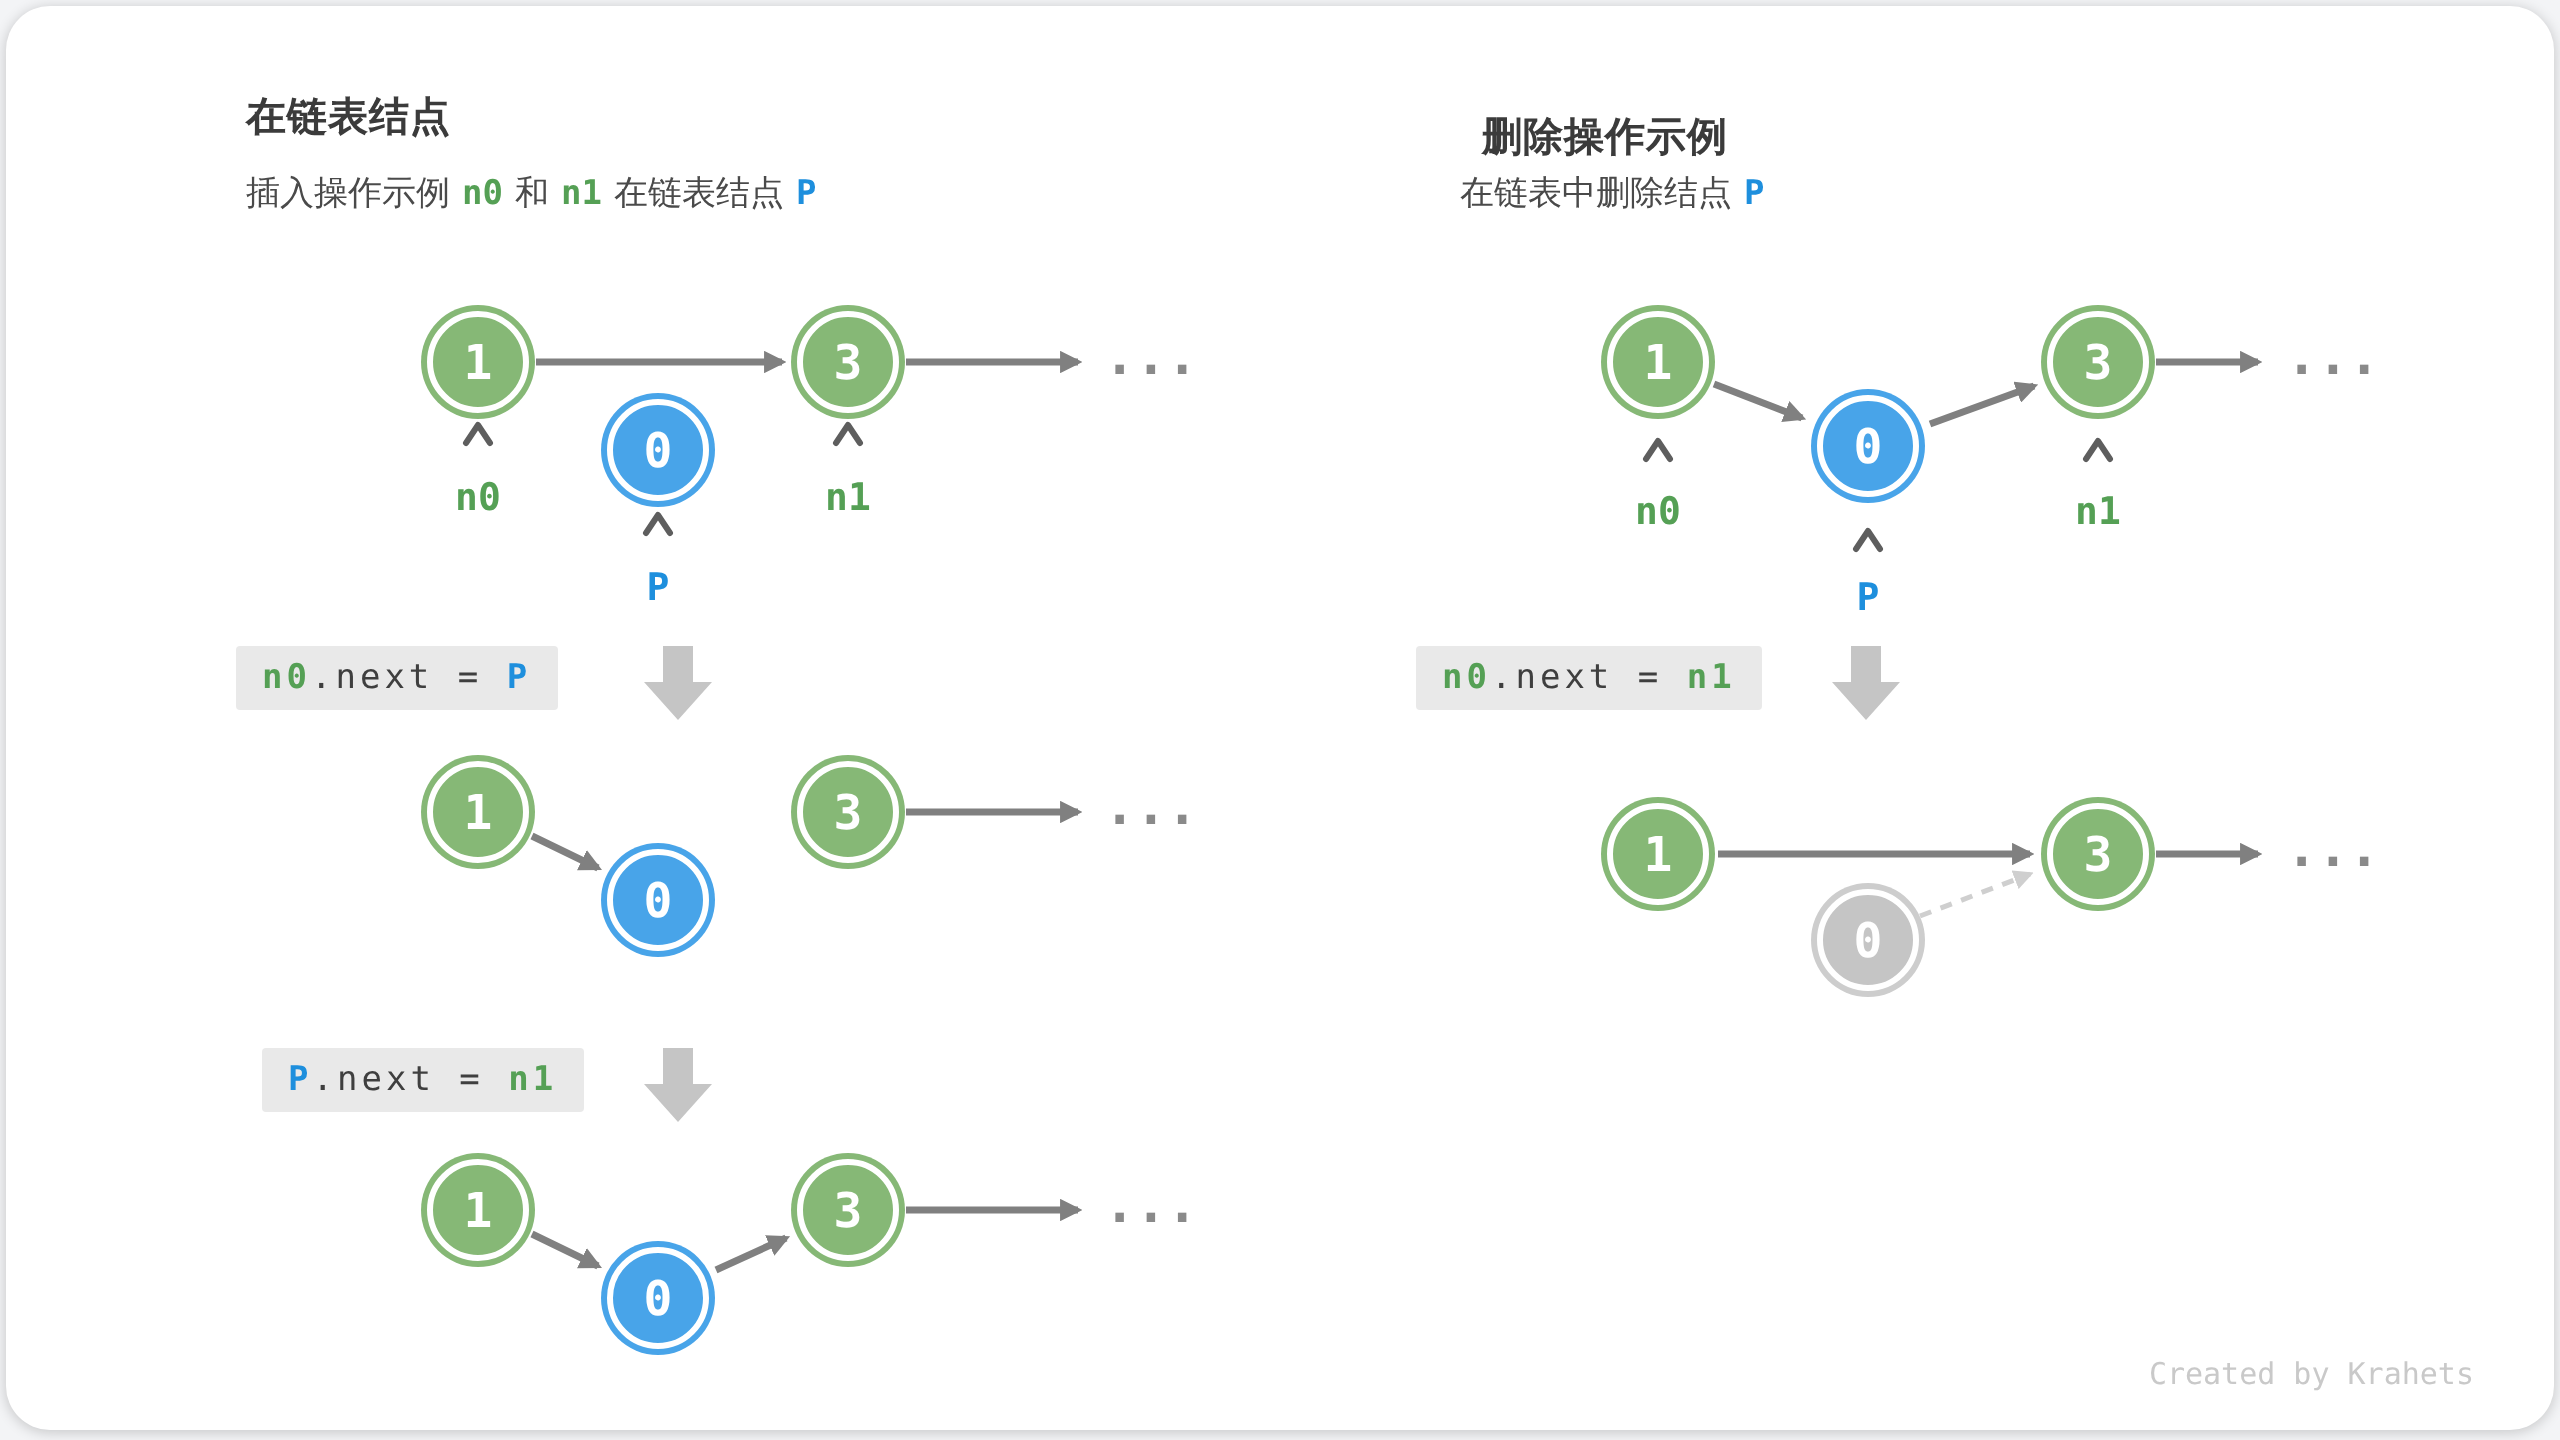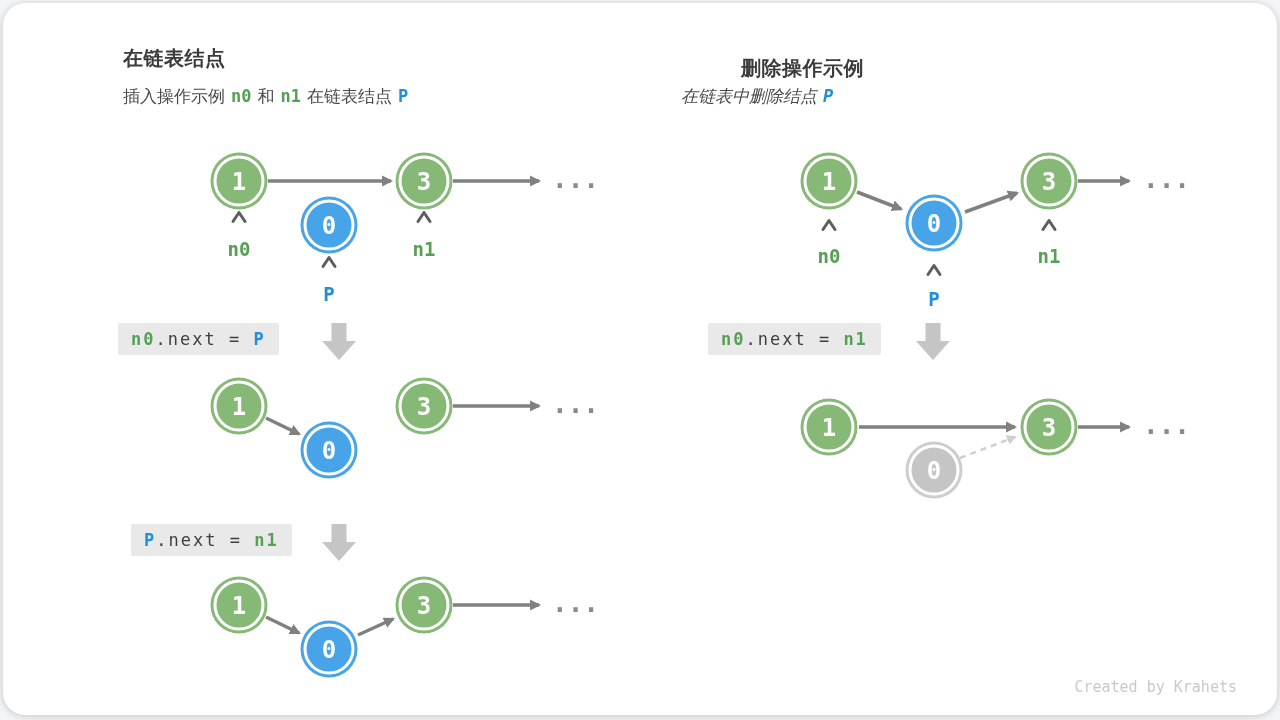--- a/index.html
+++ b/index.html
@@ -131,21 +131,21 @@
       <div class="codebox" style="left:128px; top:521px;"><span class="kw kw-b">P</span><span>.next = </span><span class="kw kw-g">n1</span></div>
 
       <div class="node node-green" style="left:236px; top:602px;">1</div>
       <div class="node node-blue" style="left:326px; top:646px;">0</div>
       <div class="node node-green" style="left:421px; top:602px;">3</div>
       <div class="ellipsis" style="left:549px; top:587px;">...</div>
     </div>
 
     <div>
       <div class="panel-title" style="left:738px; top:42px;margin-top:10px;">删除操作示例</div>
-      <div class="panel-subtitle" style="left:678px; top:82px;font-style:italic;"><span>在链表中删除结点</span><span class="kw kw-b">P</span></div>
+      <div class="panel-subtitle" style="left:727px; top:82px;"><span>在链表中删除结点</span><span class="kw kw-b">P</span></div>
 
       <div class="node node-green" style="left:826px; top:178px;">1</div>
       <div class="node node-blue" style="left:931px; top:220px;">0</div>
       <div class="node node-green" style="left:1046px; top:178px;">3</div>
       <div class="ellipsis" style="left:1140px; top:163px;">...</div>
       <div class="ptr-label ptr-green" style="left:826px; top:253px;">n0</div>
       <div class="ptr-label ptr-green" style="left:1046px; top:253px;">n1</div>
       <div class="ptr-label ptr-blue" style="left:931px; top:296px;">P</div>
 
       <div class="codebox" style="left:705px; top:320px;"><span class="kw kw-g">n0</span><span>.next = </span><span class="kw kw-g">n1</span></div>

